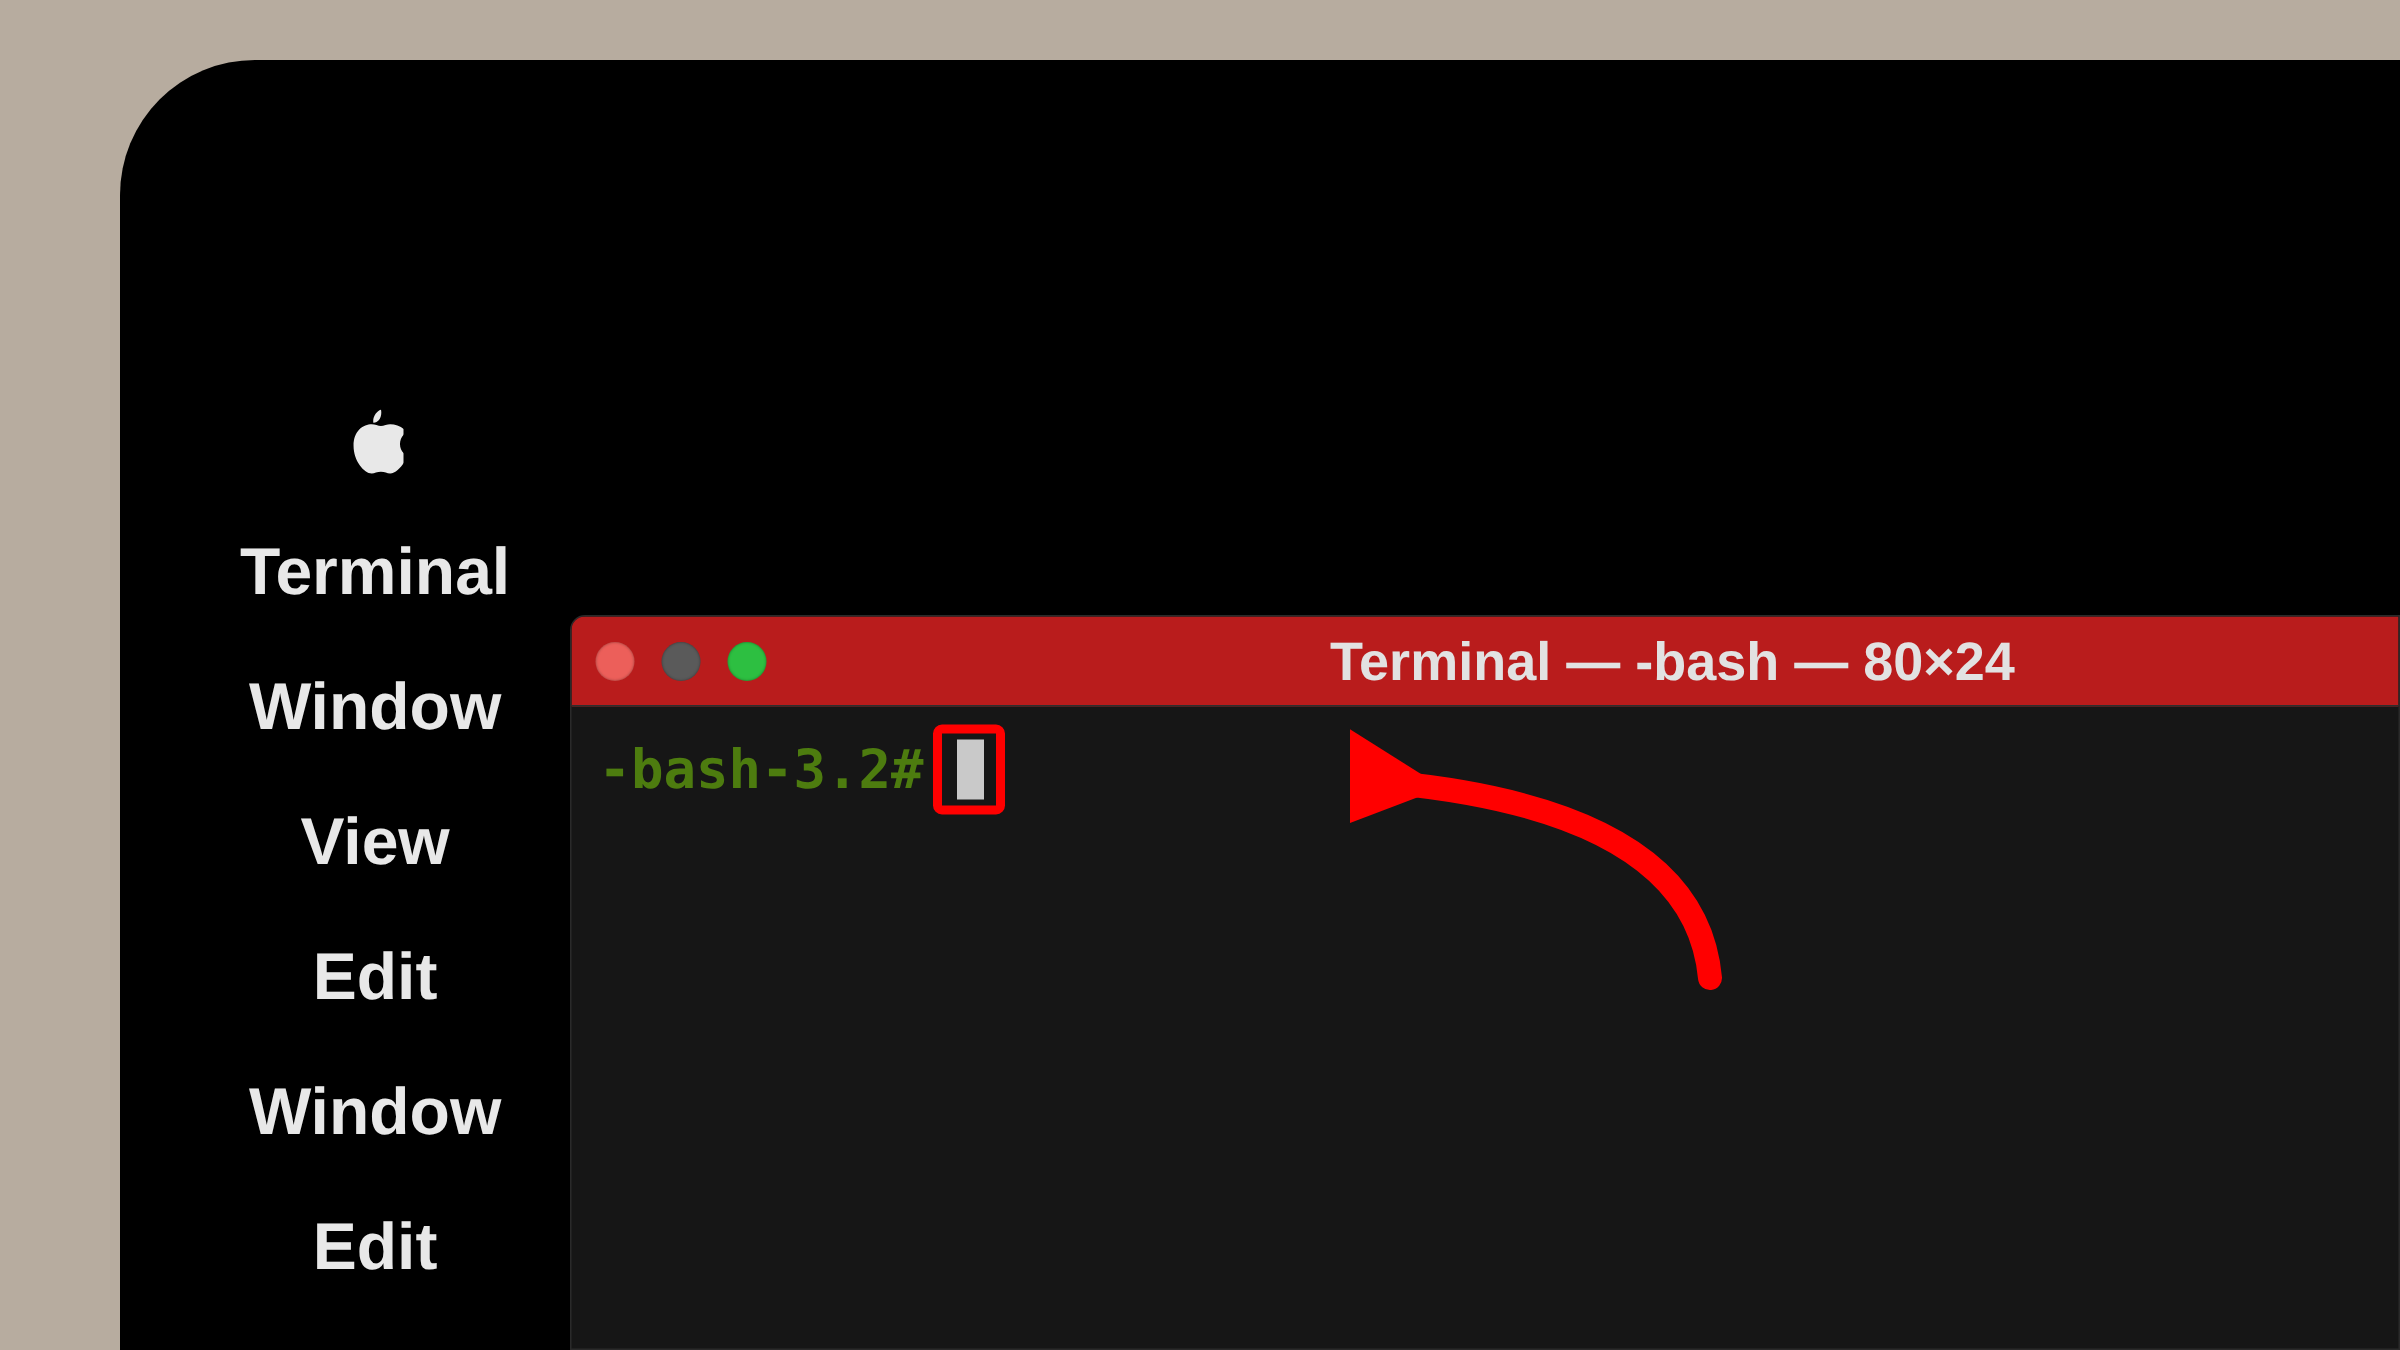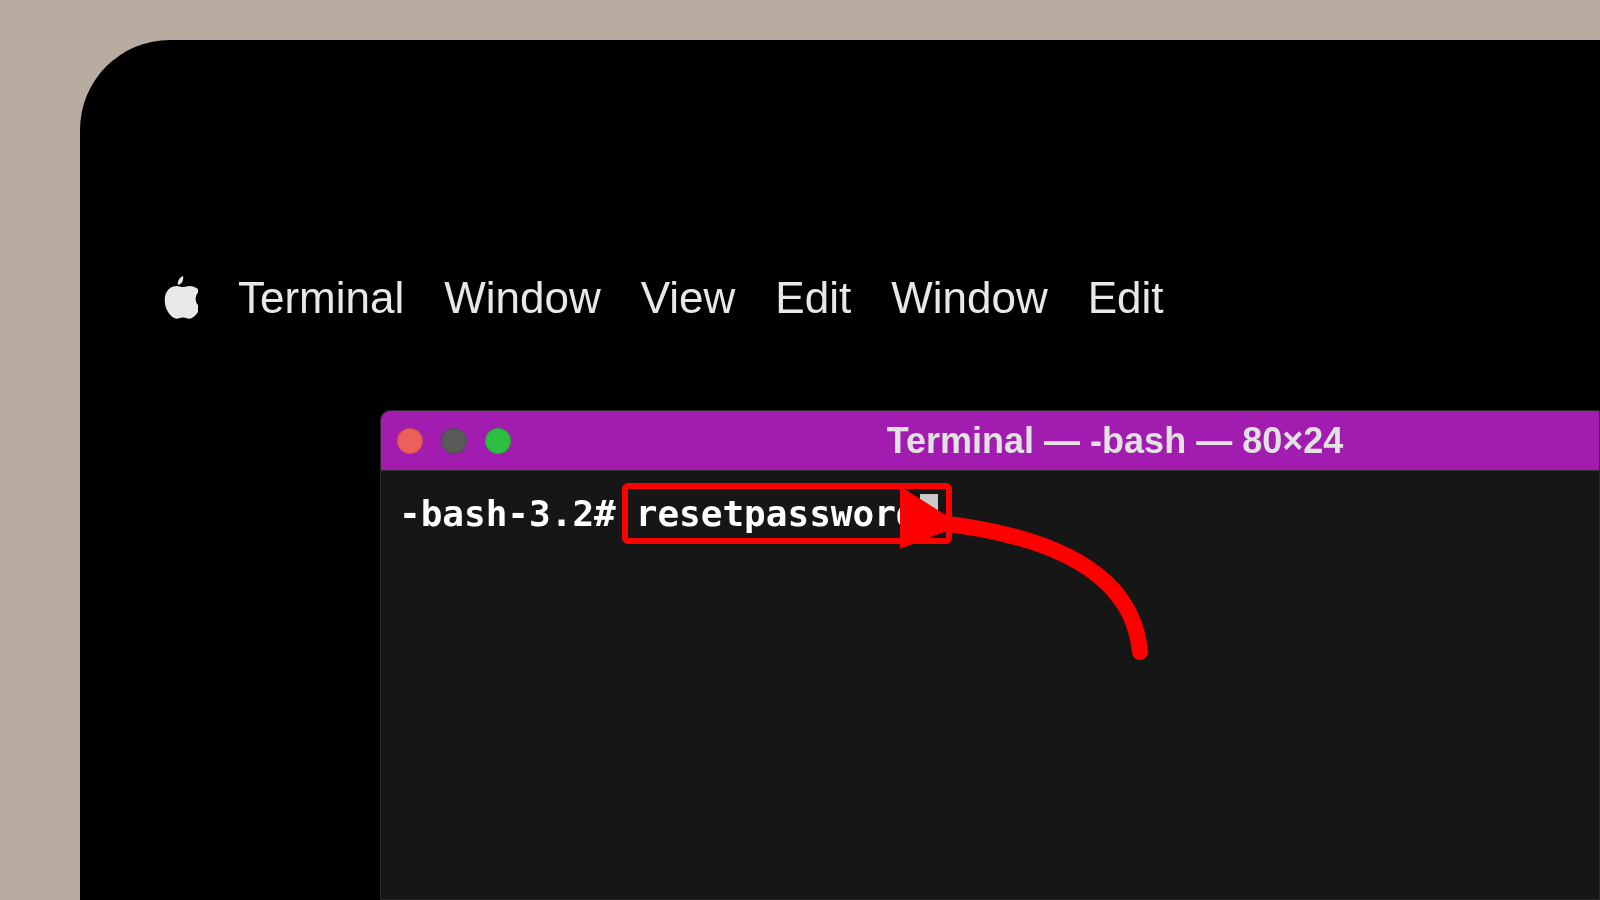--- a/index.html
+++ b/index.html
@@ -24,22 +24,23 @@
     
     .menubar {
       position: absolute;
       left: 80px;
       top: 233px;
       display: flex;
       align-items: center;
       gap: 40px;
       color: #e8e8e8;
       font-size: 44px;
-      font-weight: 400;
+      font-weight: 700;
       white-space: nowrap;
+      flex-direction: column;
     }
     .menubar .apple {
       width: 38px;
       height: 44px;
       display: inline-block;
     }
     .menubar span { cursor: default; }
 
     
     .terminal {
@@ -50,21 +51,21 @@
       bottom: 0;
       background: #161616;
       border: 1px solid #2a2a2a;
       border-top-left-radius: 10px;
       overflow: hidden;
     }
     .titlebar {
       height: 60px;
       display: flex;
       align-items: center;
-      background: #a21caf;
+      background: #b91c1c;
       border-bottom: 1px solid #2e2e2e;
       padding: 0 10px;
       position: relative;
     }
     .traffic {
       display: flex;
       gap: 18px;
       margin-left: 6px;
     }
     .dot {
@@ -79,21 +80,21 @@
       left:0; right:0;
       text-align:center;
       color:#e2e2e2;
       font-size:36px;
       font-weight:600;
       pointer-events:none;
       padding-left: 250px;
     }
     .term-body {
       padding: 12px 18px;
-      color:#ffffff;
+      color:#4d7c0f;
       font-family: Menlo, Monaco, Consolas, monospace;
       font-size: 36px;
       font-weight: 600;
       display:flex;
       align-items:center;
     }
     .highlight-box {
       border: 6px solid #ff0000;
       border-radius: 6px;
       padding: 4px 8px 4px 8px;
@@ -139,21 +140,20 @@
       <div class="traffic">
         <div class="dot close"></div>
         <div class="dot min"></div>
         <div class="dot zoom"></div>
       </div>
       <div class="wintitle">Terminal — -bash — 80×24</div>
     </div>
     <div class="term-body">
       <span>-bash-3.2#</span>
       <span class="highlight-box">
-        <span>resetpassword</span>
         <span class="cursor"></span>
       </span>
     </div>
   </div>
 
   <svg class="arrow" width="280" height="200">
     <defs>
       <marker id="ah" markerWidth="8" markerHeight="8" refX="2" refY="3" orient="auto">
         <path d="M6,0 L0,3 L6,6 Z" fill="#ff0000"></path>
       </marker>

